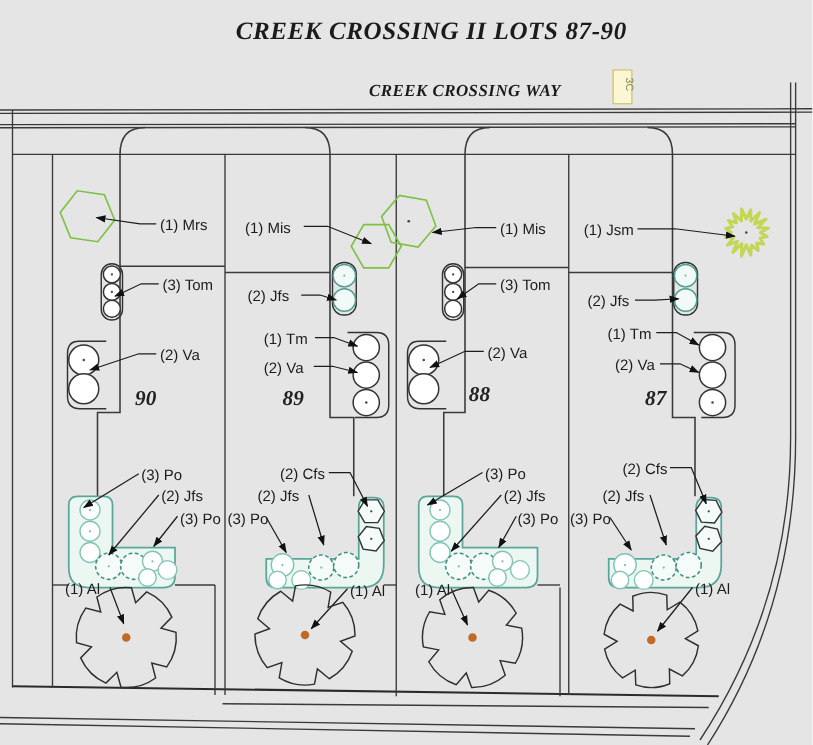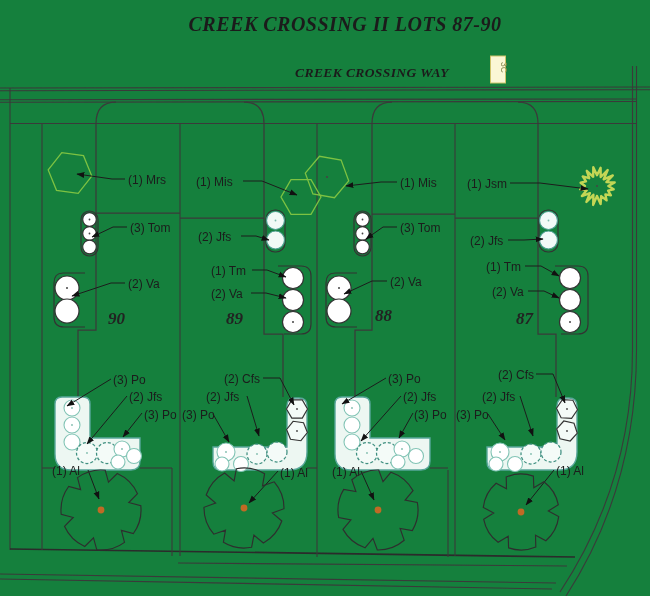--- a/index.html
+++ b/index.html
@@ -1,16 +1,16 @@
 <!DOCTYPE html>
 <html><head>
 <meta charset="utf-8">
 <style>
   html,body{margin:0;padding:0;background:#fff;}
-  #plan{position:relative;width:650px;height:596px;background:#15803d;overflow:hidden;
+  #plan{position:relative;width:650px;height:596px;background:#e5e5e5;overflow:hidden;
         font-family:"Liberation Sans",sans-serif;}
   svg{display:block}
   .title{font:italic bold 20px "Liberation Serif",serif;fill:#1b1b1b;letter-spacing:.5px}
   .street{font:italic bold 13.5px "Liberation Serif",serif;fill:#1b1b1b;letter-spacing:.4px}
   .lbl{font:12px "Liberation Sans",sans-serif;fill:#1c1c1c}
   .lotnum{font:italic 17px "Liberation Serif",serif;fill:#222;font-weight:bold}
   .tag{font:8.5px "Liberation Sans",sans-serif;fill:#84874f}
   .ln{stroke:#3a3a3a;stroke-width:1.1;fill:none}
   .lnb{stroke:#2b2b2b;stroke-width:1.7;fill:none}
   .house{stroke:#3a3a3a;stroke-width:1.25;fill:none}

